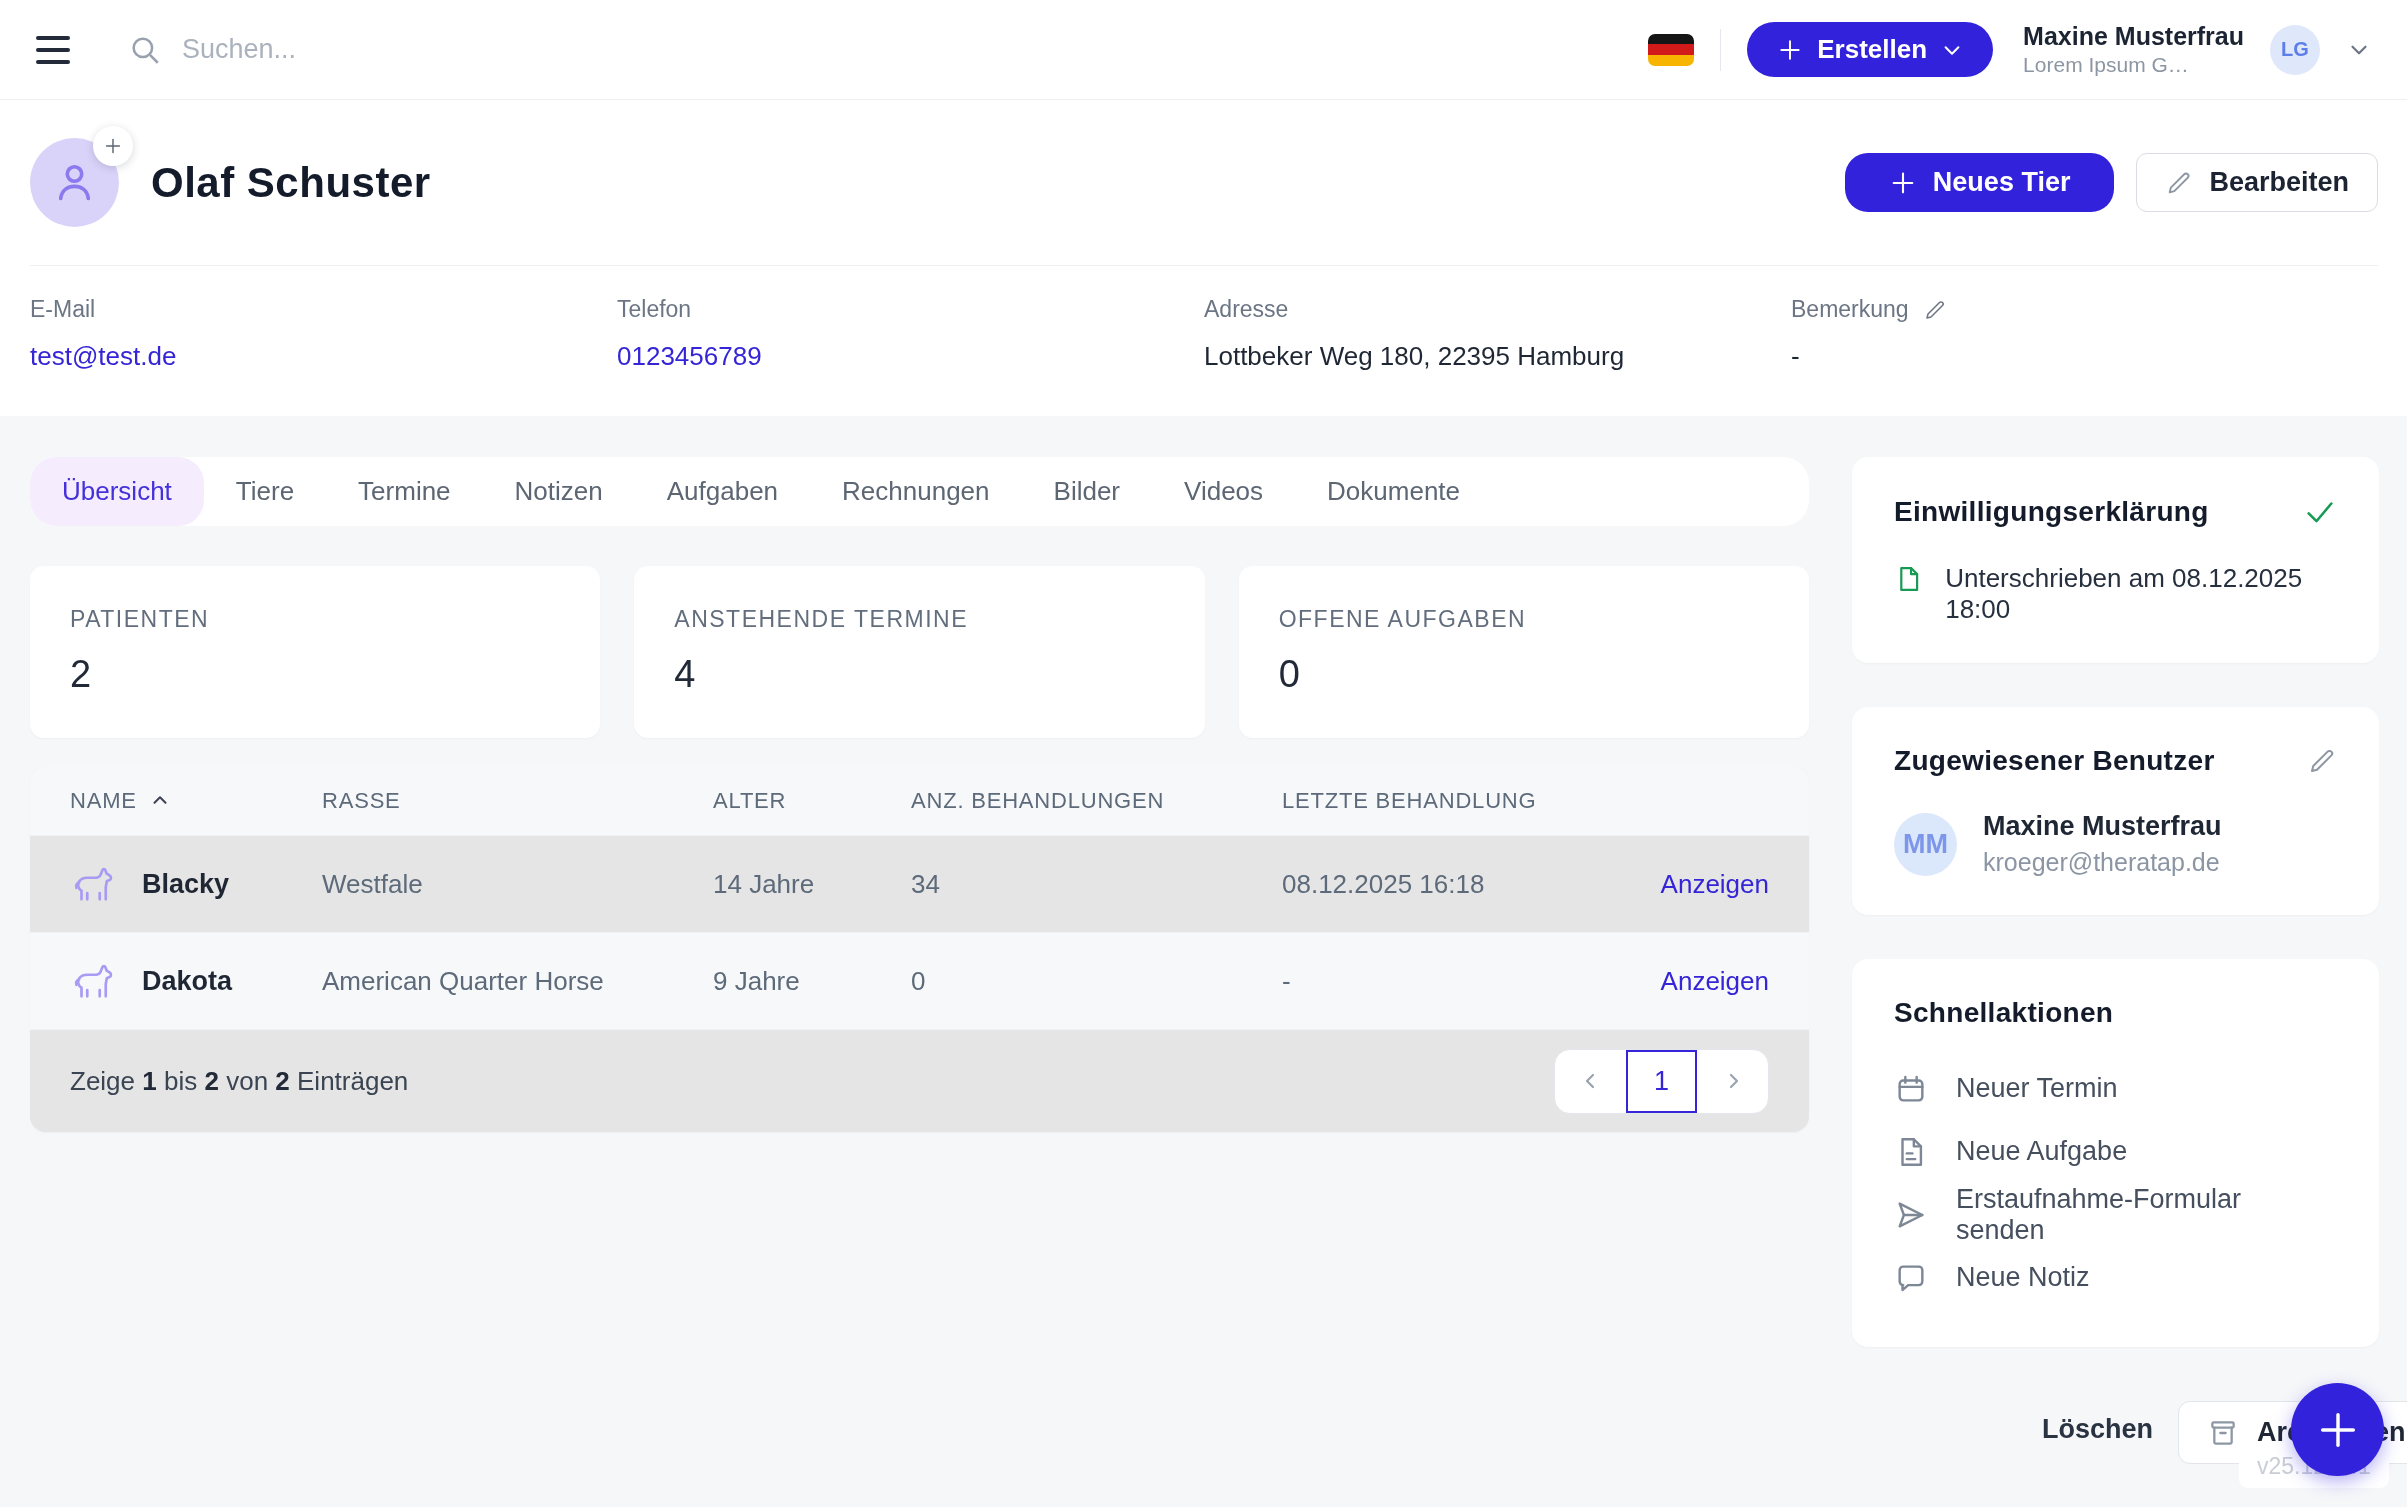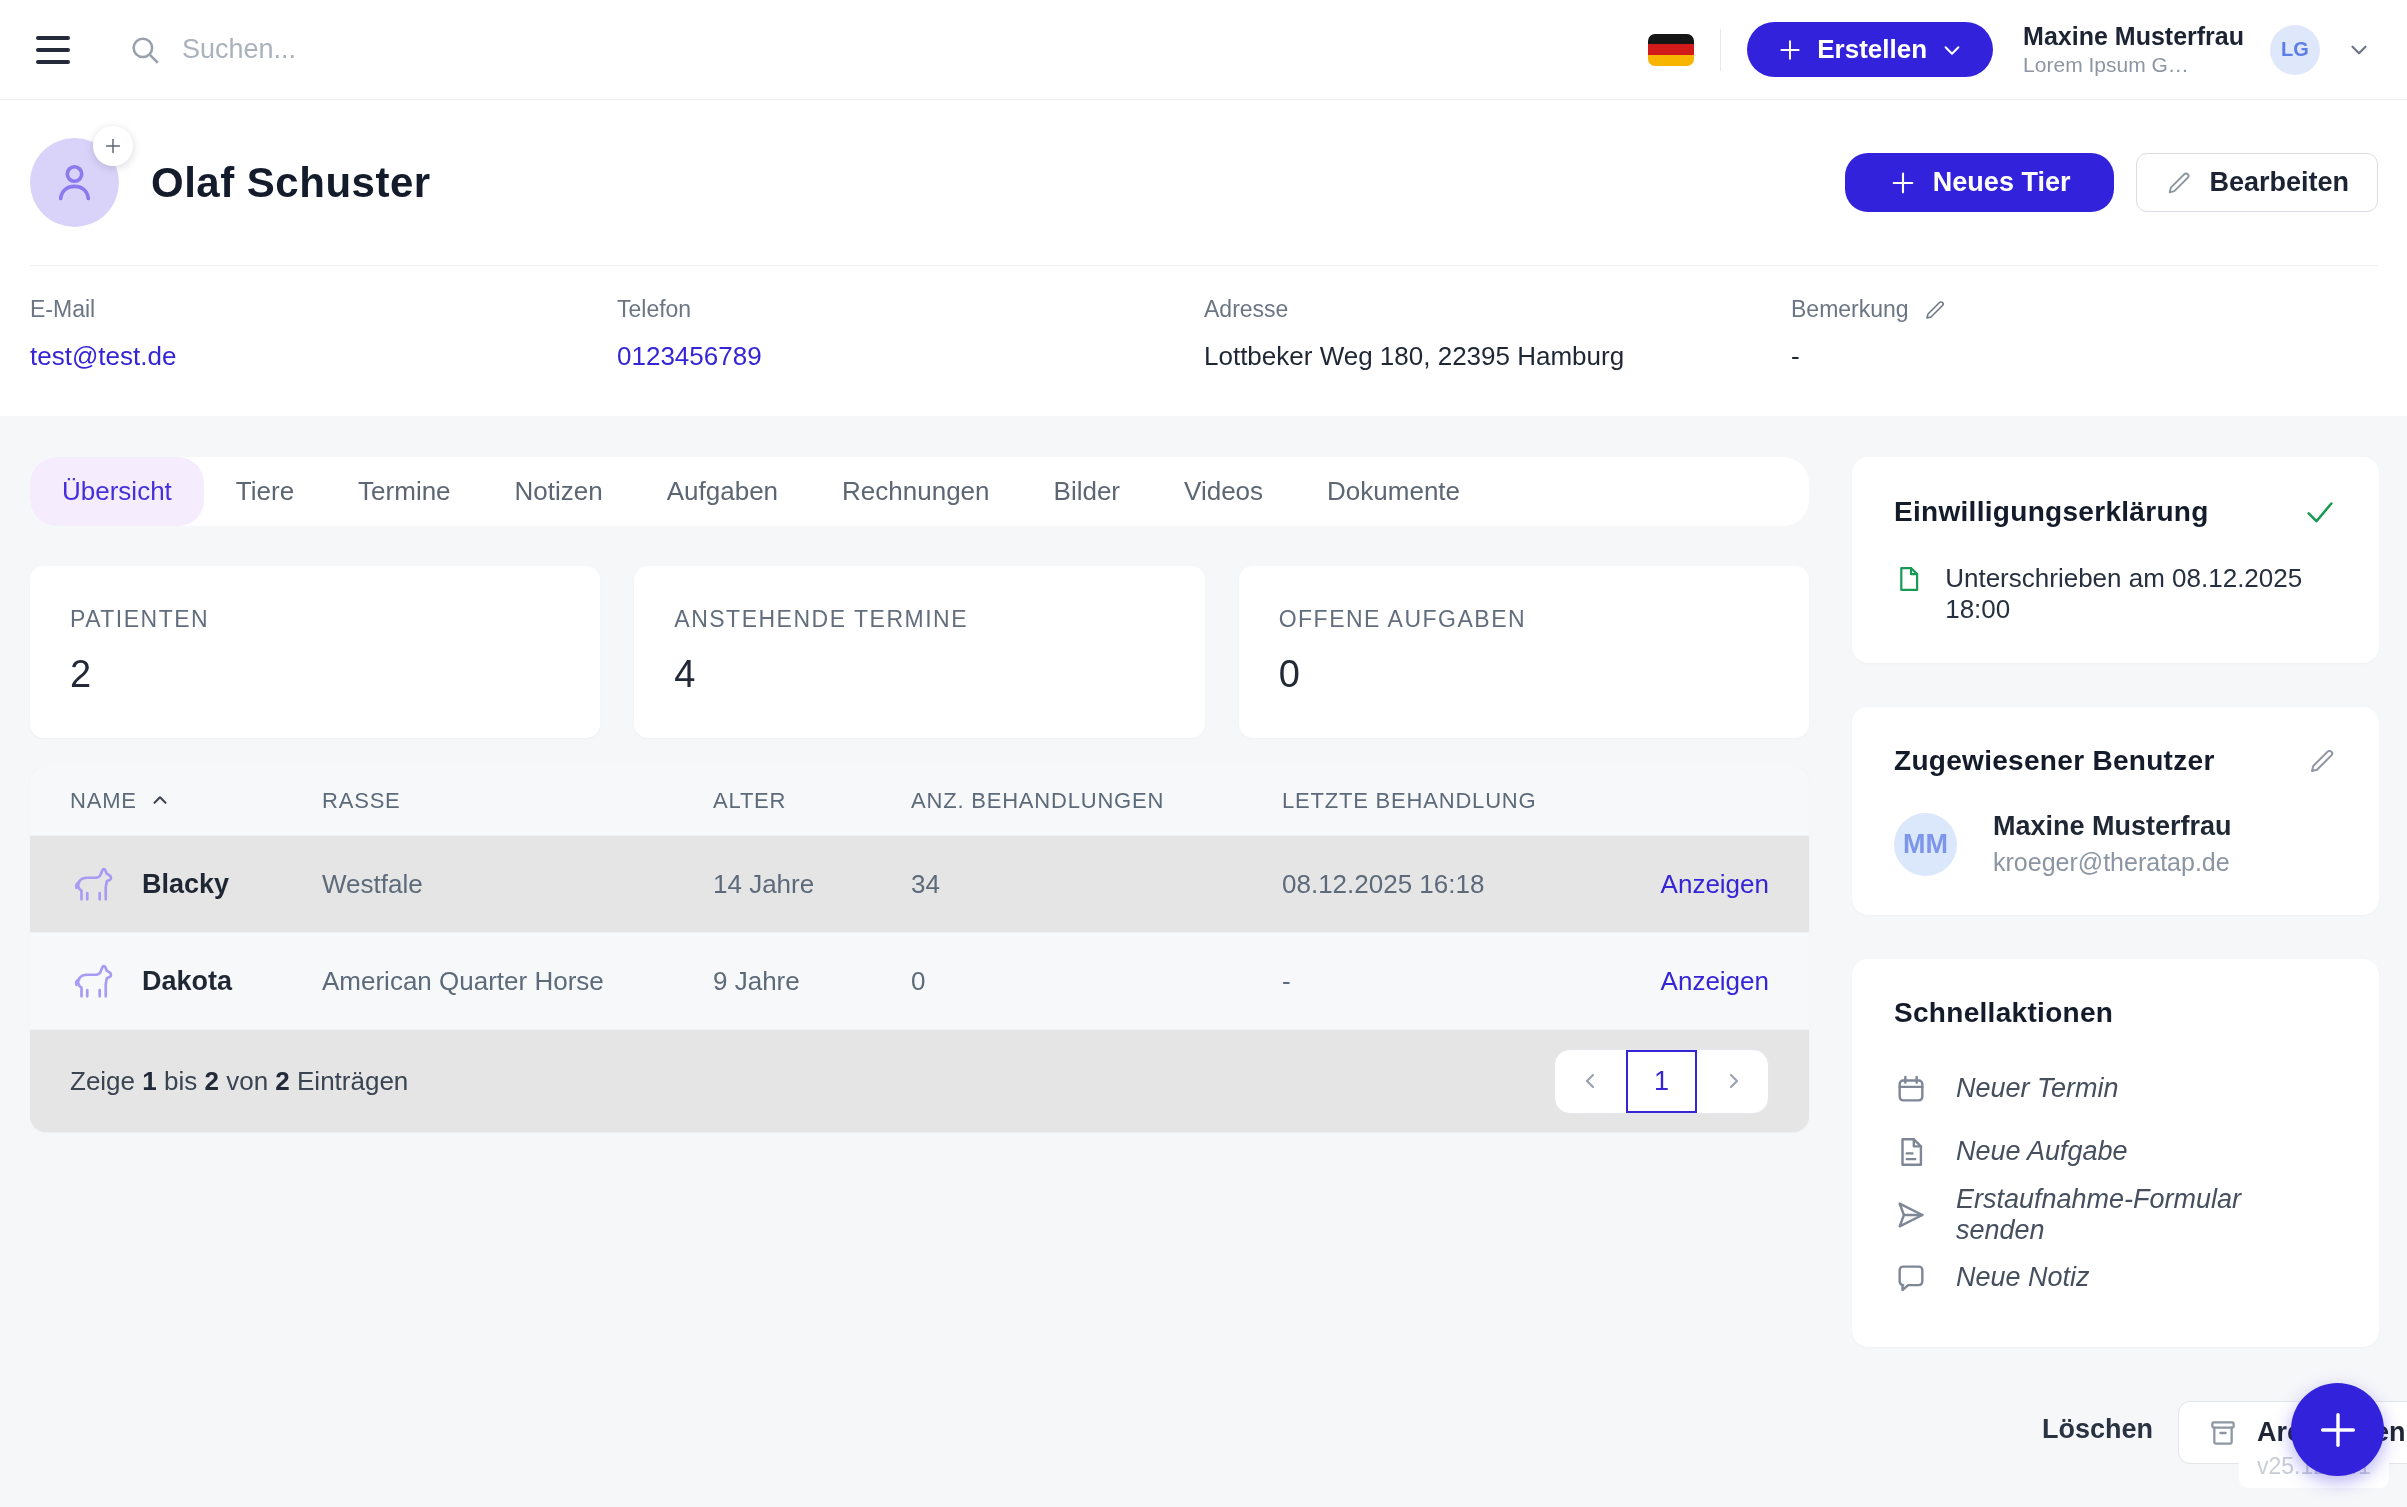--- a/index.html
+++ b/index.html
@@ -92,28 +92,28 @@
   .pager .pcur { width:71px; display:flex; align-items:center; justify-content:center;
     border:2px solid #3525d6; color:#3525d6; font-size:27px; font-weight:500; cursor:pointer; }
 
   
   .card { background:#fff; border-radius:16px; padding:38px 42px; box-shadow:0 1px 2px rgba(30,40,60,.04); }
   .card + .card { margin-top:44px; }
   .card-titlerow { display:flex; align-items:center; justify-content:space-between; }
   .card-title { font-size:28px; font-weight:800; color:#141b2a; letter-spacing:0.3px; }
   .consent-row { display:flex; align-items:flex-start; gap:22px; margin-top:34px; }
   .consent-text { font-size:26px; color:#27303f; }
-  .assigned-row { display:flex; align-items:center; gap:36px; margin-top:34px; }
+  .assigned-row { display:flex; align-items:center; gap:26px; margin-top:34px; }
   .avatar-mm { width:63px; height:63px; border-radius:50%; background:#dbe7fb; color:#7d96ea;
     display:flex; align-items:center; justify-content:center; font-size:27px; font-weight:600; flex:0 0 auto; }
   .as-name { font-size:27px; font-weight:600; color:#1f2734; }
   .as-mail { font-size:25px; color:#8b95a3; margin-top:6px; }
   .qa-list { margin-top:28px; }
   .qa-item { display:flex; align-items:center; gap:28px; height:63px; cursor:pointer; }
-  .qa-item span { font-size:27px; color:#454f5e;font-style:italic; }
+  .qa-item span { font-size:27px; color:#454f5e; }
 
   
   .loeschen { position:absolute; left:2042px; top:1414px; font-size:27px; font-weight:600;
     color:#2a3342; cursor:pointer; }
   .btn-archive { position:absolute; left:2178px; top:1401px; width:297px; height:63px;
     background:#fff; border:1px solid #e2e5ea; border-radius:12px; display:flex; align-items:center;
     gap:18px; padding:0 28px; font-size:27px; font-weight:bold; color:#1f2734;
     font-family:"Liberation Sans", sans-serif; cursor:pointer; }
   .version-chip { position:absolute; left:2239px; top:1445px; background:#fff; border-radius:9px;
     padding:8px 18px; font-size:23px; color:#c9ced6; }

